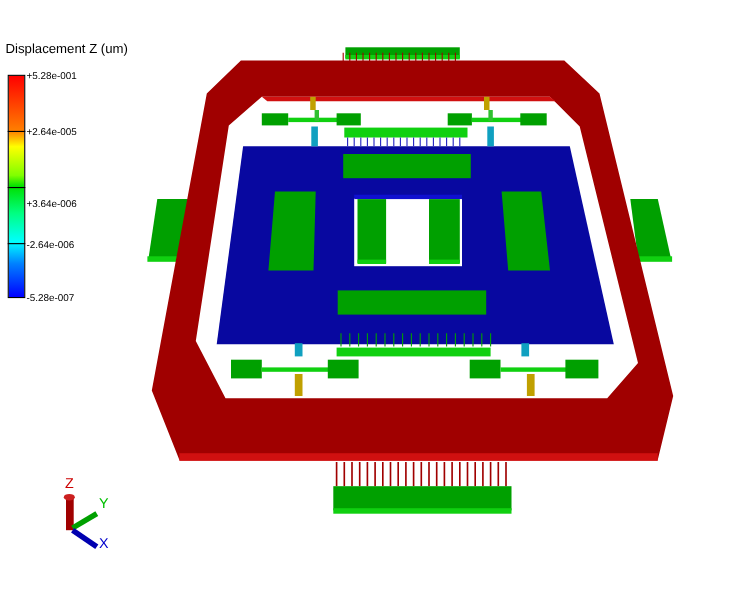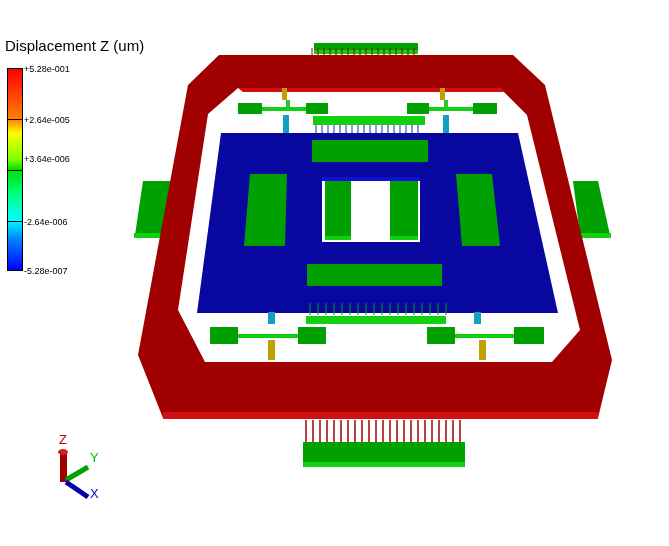--- a/index.html
+++ b/index.html
@@ -1,35 +1,35 @@
 <!DOCTYPE html>
 <html><head>
 <meta charset="utf-8">
 <style>
   html, body { margin: 0; padding: 0; background: #ffffff; }
   body { width: 669px; height: 546px; position: relative; overflow: hidden; font-family: "Liberation Sans", sans-serif; }
-  .legend-title { position: absolute; left: 5px; top: 37px; font-size: 15px; color: #000; text-align: center; }
+  .legend-title { position: absolute; left: 5px; top: 37px; font-size: 12px; color: #000; text-align: center; }
   .colorbar { position: absolute; left: 7px; top: 68px; width: 16px; height: 203px; border: 1px solid #000;
     background: linear-gradient(to bottom, #ff0000 0%, #ff8000 25%, #ffff00 32%, #80ff00 45%, #00e000 50%, #00ff80 62%, #00ffff 75%, #0080ff 85%, #0000ff 100%); box-sizing: border-box; }
   .tick { position: absolute; left: 7px; width: 16px; height: 1px; background: #000; }
   .tick-label { position: absolute; left: 24px; font-size: 9px; color: #000; line-height: 10px; }
   .scene { position: absolute; left: 0; top: 0; width: 669px; height: 546px; }
   .axis-label { position: absolute; font-size: 13px; font-family: "Liberation Sans", sans-serif; }
 </style>
 </head>
 <body>
 
 <div class="legend-title">Displacement Z (um)</div>
 <div class="colorbar"></div>
 <div class="tick" style="top:119px"></div>
 <div class="tick" style="top:170px"></div>
 <div class="tick" style="top:221px"></div>
 <div class="tick-label" style="top:64px">+5.28e-001</div>
 <div class="tick-label" style="top:115px">+2.64e-005</div>
-<div class="tick-label" style="top:154px">+3.64e-006</div>
+<div class="tick-label" style="top:180px">+3.64e-006</div>
 <div class="tick-label" style="top:217px">-2.64e-006</div>
 <div class="tick-label" style="top:266px">-5.28e-007</div>
 
 <svg class="scene" viewBox="0 0 669 546" xmlns="http://www.w3.org/2000/svg">
 
   <g>
     <rect x="314" y="43" width="104" height="10" fill="#00a000"></rect>
     <rect x="314" y="50" width="104" height="4" fill="#10d010"></rect>
     <g stroke="#a00000" stroke-width="1">
       <line x1="312" y1="48" x2="312" y2="56"></line>

